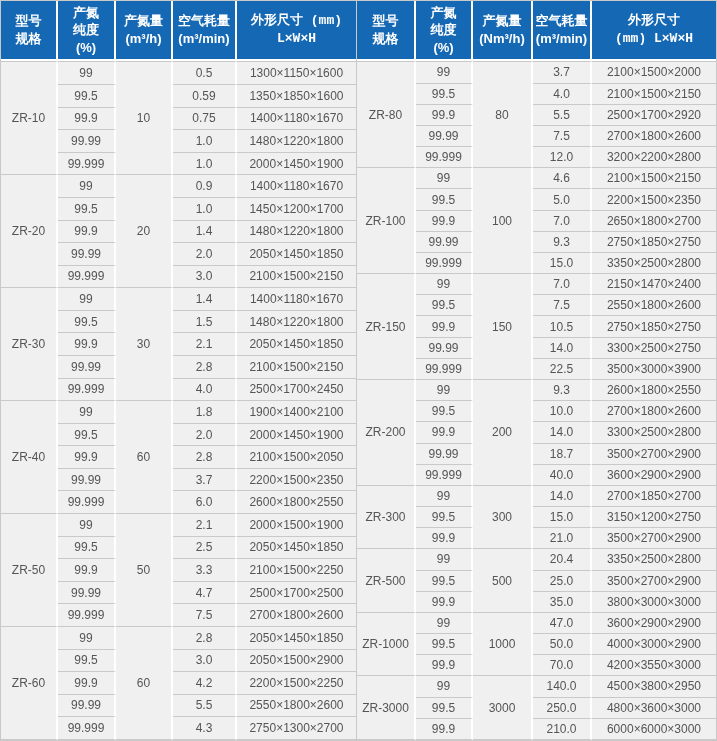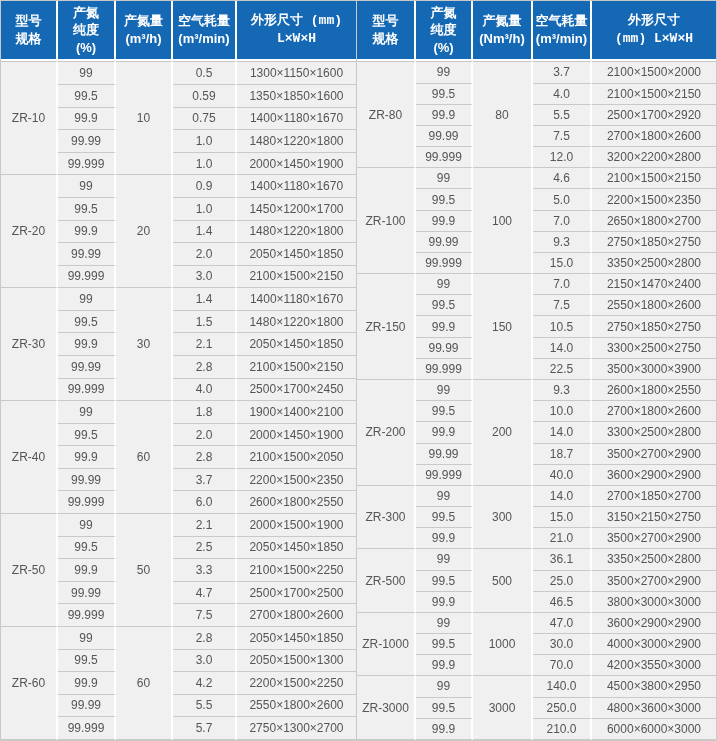--- a/index.html
+++ b/index.html
@@ -216,35 +216,35 @@
         <tr>
           <td rowspan="5">ZR-60</td>
           <td>99</td>
           <td rowspan="5">60</td>
           <td>2.8</td>
           <td>2050×1450×1850</td>
         </tr>
         <tr>
           <td>99.5</td>
           <td>3.0</td>
-          <td>2050×1500×1300</td>
+          <td>2050×1500×2900</td>
         </tr>
         <tr>
           <td>99.9</td>
           <td>4.2</td>
           <td>2200×1500×2250</td>
         </tr>
         <tr>
           <td>99.99</td>
           <td>5.5</td>
           <td>2550×1800×2600</td>
         </tr>
         <tr>
           <td>99.999</td>
-          <td>5.7</td>
+          <td>4.3</td>
           <td>2750×1300×2700</td>
         </tr>
       </tbody>
   </table>
 
   <table class="spec-table right">
     <colgroup>
       <col style="width:59px">
         <col style="width:57px">
         <col style="width:60px">
@@ -378,54 +378,54 @@
         <tr>
           <td rowspan="3">ZR-300</td>
           <td>99</td>
           <td rowspan="3">300</td>
           <td>14.0</td>
           <td>2700×1850×2700</td>
         </tr>
         <tr>
           <td>99.5</td>
           <td>15.0</td>
-          <td>3150×2150×2750</td>
+          <td>3150×1200×2750</td>
         </tr>
         <tr>
           <td>99.9</td>
           <td>21.0</td>
           <td>3500×2700×2900</td>
         </tr>
         <tr>
           <td rowspan="3">ZR-500</td>
           <td>99</td>
           <td rowspan="3">500</td>
-          <td>36.1</td>
+          <td>20.4</td>
           <td>3350×2500×2800</td>
         </tr>
         <tr>
           <td>99.5</td>
           <td>25.0</td>
           <td>3500×2700×2900</td>
         </tr>
         <tr>
           <td>99.9</td>
-          <td>46.5</td>
+          <td>35.0</td>
           <td>3800×3000×3000</td>
         </tr>
         <tr>
           <td rowspan="3">ZR-1000</td>
           <td>99</td>
           <td rowspan="3">1000</td>
           <td>47.0</td>
           <td>3600×2900×2900</td>
         </tr>
         <tr>
           <td>99.5</td>
-          <td>30.0</td>
+          <td>50.0</td>
           <td>4000×3000×2900</td>
         </tr>
         <tr>
           <td>99.9</td>
           <td>70.0</td>
           <td>4200×3550×3000</td>
         </tr>
         <tr>
           <td rowspan="3">ZR-3000</td>
           <td>99</td>

